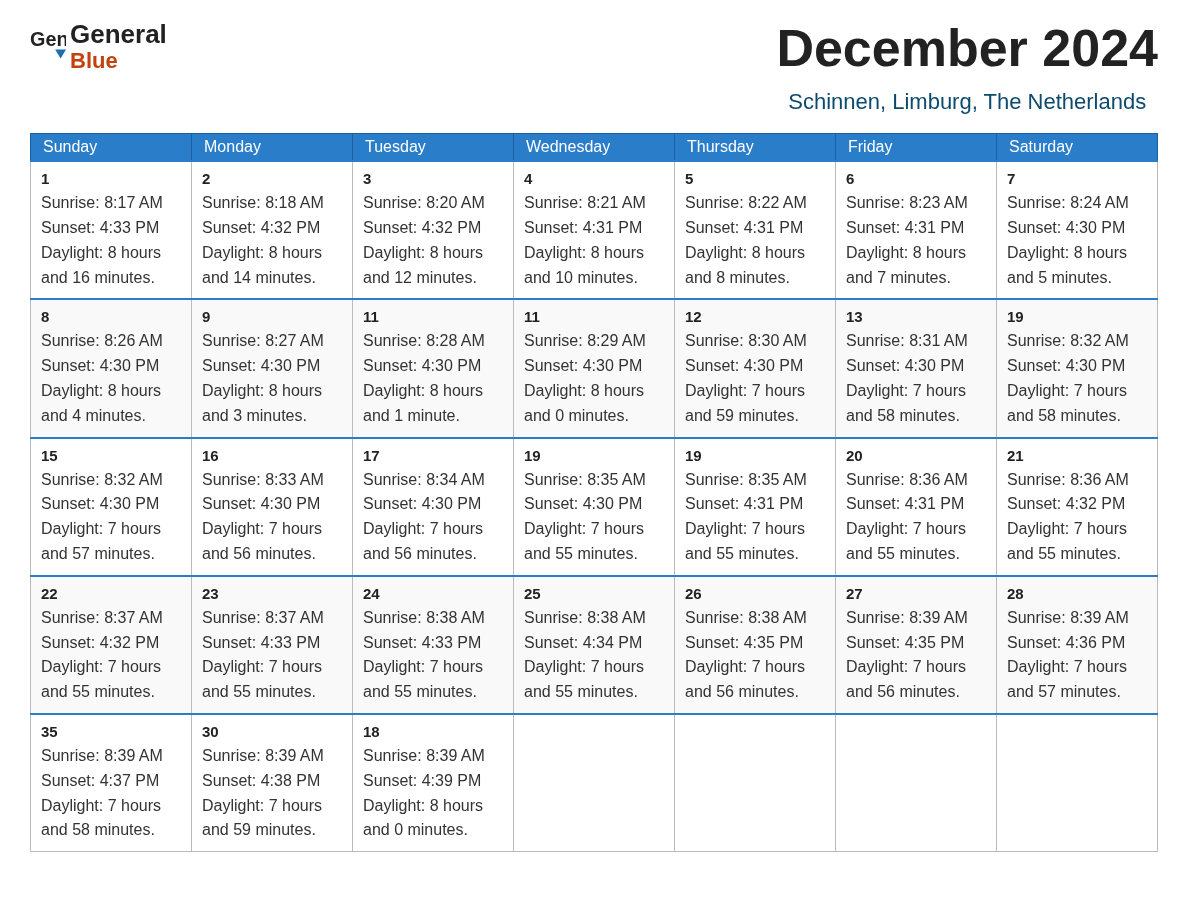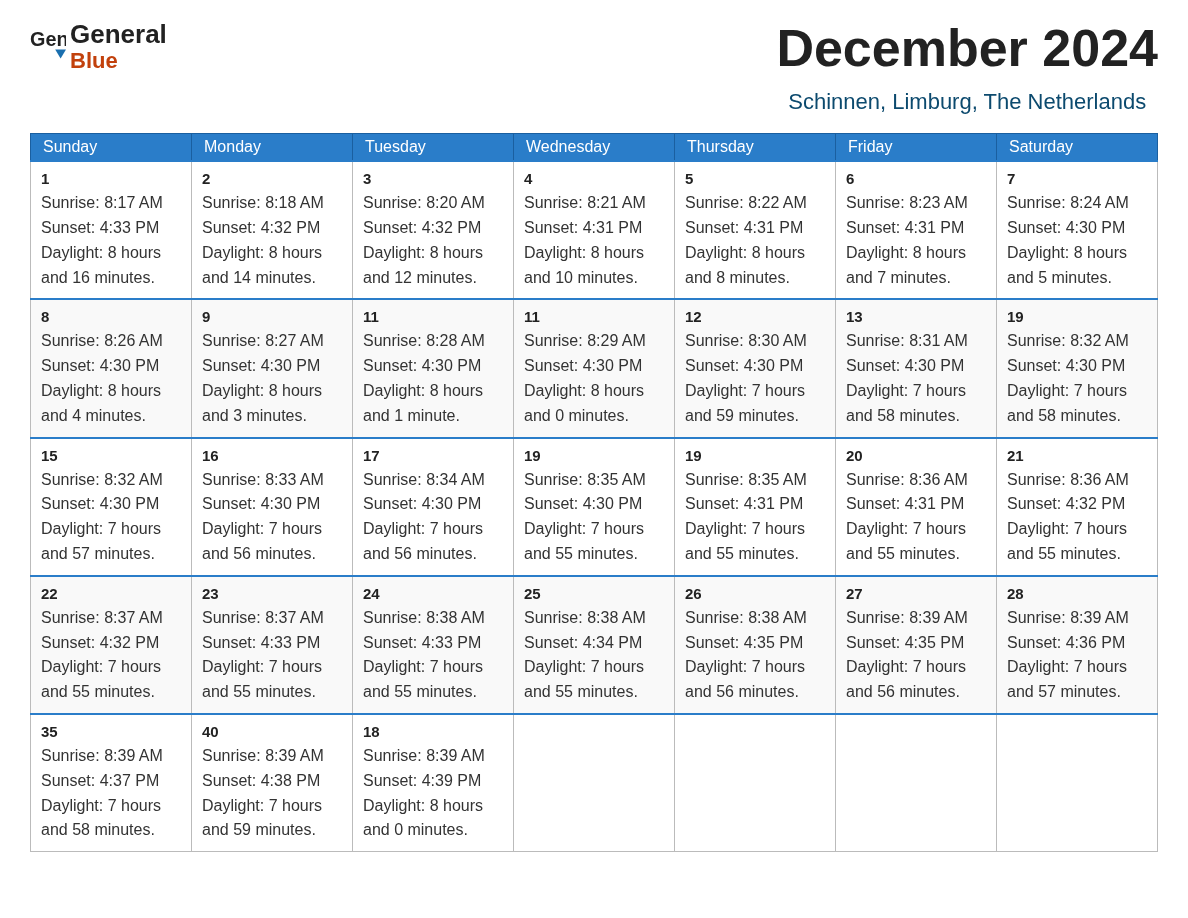--- a/index.html
+++ b/index.html
@@ -240,21 +240,21 @@
           <div class="day-number">28</div>
           <div class="day-info">Sunrise: 8:39 AM<br>Sunset: 4:36 PM<br>Daylight: 7 hours and 57 minutes.</div>
         </td>
       </tr>
       <tr class="week-row">
         <td>
           <div class="day-number">35</div>
           <div class="day-info">Sunrise: 8:39 AM<br>Sunset: 4:37 PM<br>Daylight: 7 hours and 58 minutes.</div>
         </td>
         <td>
-          <div class="day-number">40</div>
+          <div class="day-number">30</div>
           <div class="day-info">Sunrise: 8:39 AM<br>Sunset: 4:38 PM<br>Daylight: 7 hours and 59 minutes.</div>
         </td>
         <td>
           <div class="day-number">18</div>
           <div class="day-info">Sunrise: 8:39 AM<br>Sunset: 4:39 PM<br>Daylight: 8 hours and 0 minutes.</div>
         </td>
         <td class="empty-cell"></td>
         <td class="empty-cell"></td>
         <td class="empty-cell"></td>
         <td class="empty-cell"></td>

